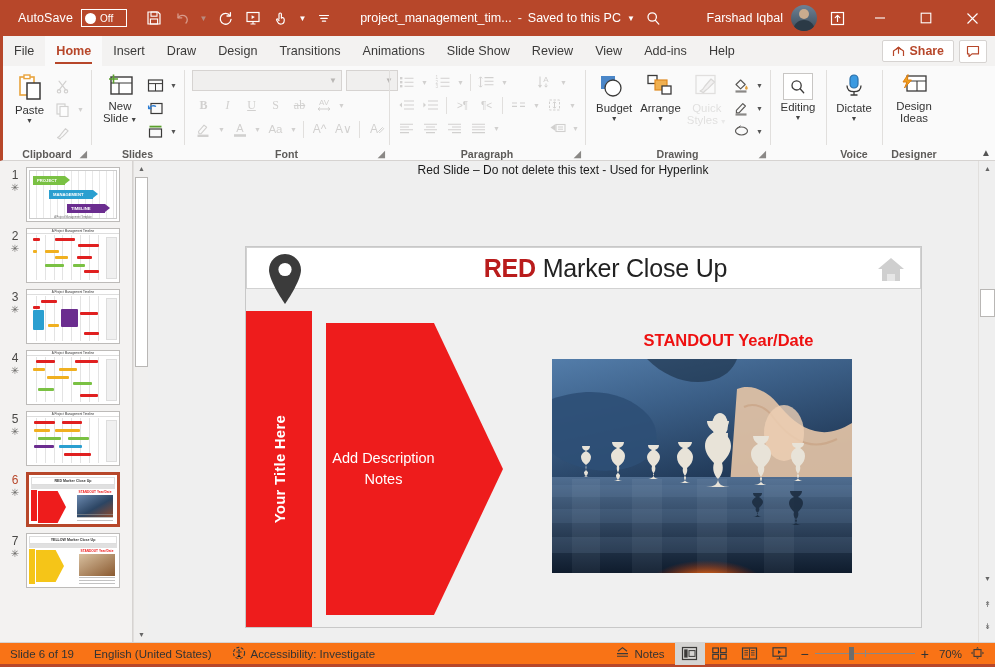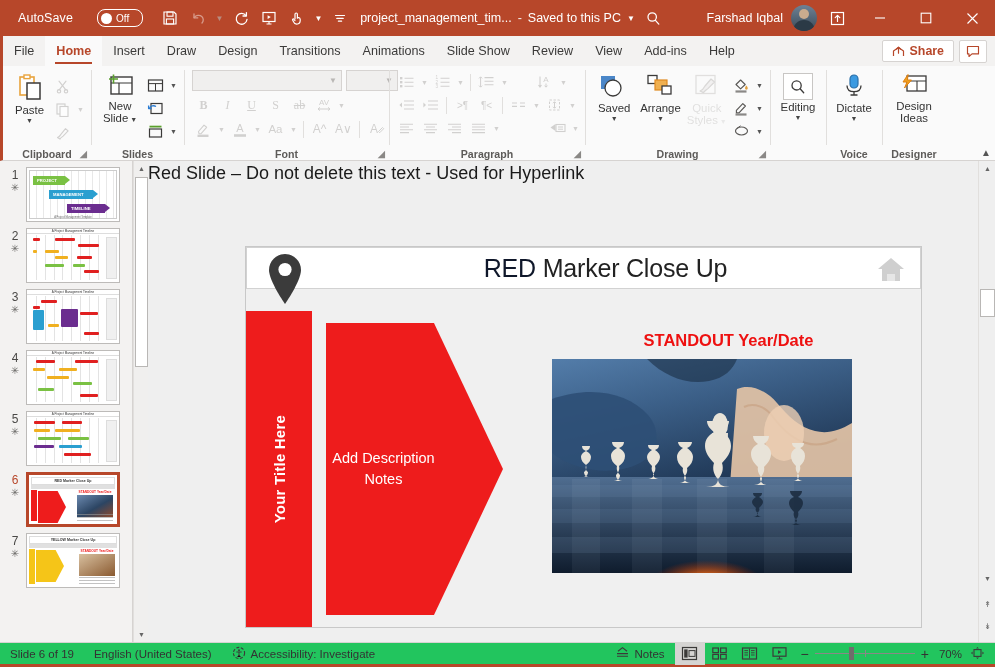--- a/index.html
+++ b/index.html
@@ -11,22 +11,22 @@
   }
   #app { position: relative; width: 995px; height: 667px; background: #f3f2f1; }
 
   
   .titlebar {
     height: 36px; background: #b7472a; display: flex; align-items: center;
     color: #fff; font-size: 12px; position: relative;
   }
   .autosave-label { margin-left: 18px; font-size: 12.5px; letter-spacing: .1px; }
   .autosave-toggle {
-    margin-left: 24px; width: 46px; height: 18px; border: 1.4px solid #fff;
-    border-radius: 8px; display: flex; align-items: center; position: relative;
+    margin-left: 8px; width: 46px; height: 18px; border: 1.4px solid #fff;
+    border-radius: 0; display: flex; align-items: center; position: relative;
   }
   .autosave-knob {
     width: 11px; height: 11px; border-radius: 50%; background: #fff; margin-left: 3px;
   }
   .autosave-off { font-size: 10px; margin-left: 4px; color: #fff; }
   .qat { display: flex; align-items: center; margin-left: 14px; gap: 2px; }
   .qbtn {
     width: 26px; height: 26px; display: flex; align-items: center; justify-content: center;
     border-radius: 2px; cursor: default;
   }
@@ -173,33 +173,33 @@
   }
   .sb-arrow {
     width: 15px; height: 15px; display: flex; align-items: center; justify-content: center;
     font-size: 7px; color: #666; background: #f0efee;
   }
   .sb-thumb { position: absolute; left: 1px; width: 13px; background: #fff; border: 1px solid #b9b7b5; }
 
   
   .mainarea { flex: 1; background: #efefef; position: relative; overflow: hidden; }
   .slide-hyperlink-note {
-    position: absolute; top: 2px; left: 0; right: 0; text-align: left;
-    font-size: 18px; color: #1a1a1a;
+    position: absolute; top: 2px; left: 0; right: 0; text-align: center;
+    font-size: 12px; color: #1a1a1a;
   }
   .slide {
     position: absolute; left: 98px; top: 86px; width: 675px; height: 380px;
     background: #f0f0f0; box-shadow: 0 0 0 1px #c8c8c8;
   }
   .slide-header {
     position: absolute; left: 0; top: 0; right: 0; height: 42px; background: #fff;
     border: 1px solid #d2d2d2; display: flex; align-items: center; justify-content: center;
   }
   .slide-title { font-size: 25px; color: #222; letter-spacing: -.2px; }
-  .slide-title .red { color: #0f172a; font-weight: normal; margin-left: 44px; }
+  .slide-title .red { color: #b91c1c; font-weight: bold; margin-left: 44px; }
   .home-icon { position: absolute; right: 14px; top: 8px; }
   .pin {
     position: absolute; left: 20px; top: 6px; width: 38px; height: 52px; z-index: 5;
   }
   .slide-nav {
     position: absolute; left: 0; right: 0; top: 42px; height: 22px; background: #d4d4d4;
     display: flex; align-items: center; padding-left: 146px; gap: 34px;
   }
   .navitem { display: flex; align-items: center; gap: 4px; font-size: 11.5px; color: #222; }
   .navdot { width: 5px; height: 5px; border-radius: 50%; flex: none; }
@@ -226,21 +226,21 @@
     position: absolute; left: 306px; top: 48px; width: 300px; height: 214px; overflow: hidden;
     background: #24405f;
   }
   .caption {
     position: absolute; left: 306px; top: 270px; width: 320px; font-size: 13px;
     color: #1c1c1c; line-height: 19px;
   }
 
   
   .statusbar {
-    position: absolute; left: 0; right: 0; bottom: 0; height: 25px; background: #22c55e;
+    position: absolute; left: 0; right: 0; bottom: 0; height: 25px; background: #f97316;
     border-top: 1px solid #d6d3d1; display: flex; align-items: center;
     font-size: 11.5px; color: #333; border-bottom: 3px solid #b7472a;
   }
   .sb-item { display: flex; align-items: center; gap: 5px; padding: 0 10px; height: 25px; }
   .sb-spacer { flex: 1; }
   .view-btn {
     width: 30px; height: 23px; display: flex; align-items: center; justify-content: center;
   }
   .view-btn.active { background: #d5d4d2; }
   .zoom-slider { width: 100px; height: 23px; display: flex; align-items: center; position: relative; }
@@ -638,21 +638,21 @@
       </div>
     </div>
 
     <div class="rgroup" style="width:185px">
       <div class="rgroup-body" style="padding-left:6px">
         <div class="bigbtn">
           <svg width="34" height="28" viewBox="0 0 34 28">
             <rect x="4" y="3" width="14" height="13" fill="#4a86c8"></rect>
             <circle cx="16" cy="15" r="8" fill="#fff" stroke="#3b3a39" stroke-width="1.3"></circle>
           </svg>
-          <span class="lbl">Saved</span>
+          <span class="lbl">Budget</span>
           <span class="car">▼</span>
         </div>
         <div class="bigbtn">
           <svg width="34" height="28" viewBox="0 0 34 28">
             <rect x="5" y="2.5" width="9" height="8" fill="#fff" stroke="#3b3a39" stroke-width="1.3"></rect>
             <rect x="12" y="7" width="12" height="10" fill="#f0b050" stroke="#e08a20" stroke-width="1.2"></rect>
             <rect x="19" y="13" width="9" height="8" fill="#fff" stroke="#3b3a39" stroke-width="1.3"></rect>
           </svg>
           <span class="lbl">Arrange</span>
           <span class="car">▼</span>

